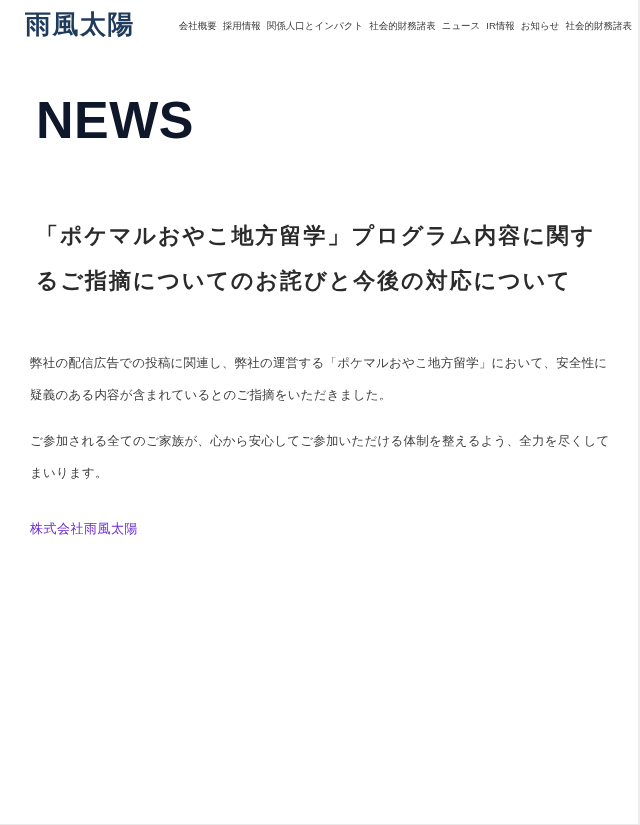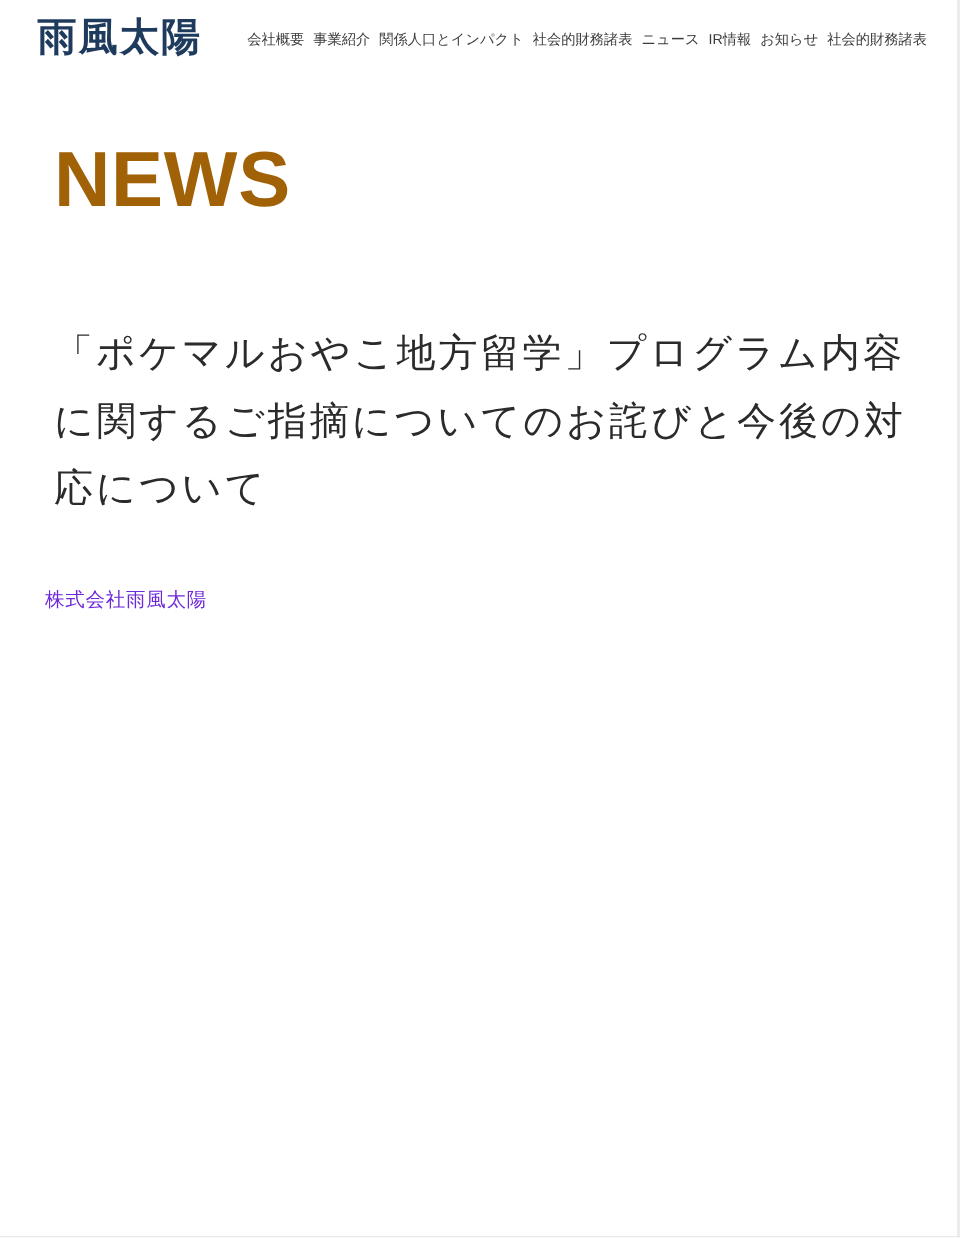--- a/index.html
+++ b/index.html
@@ -11,21 +11,21 @@
     font-family: "Liberation Sans", "DejaVu Sans", sans-serif;
     overflow: hidden;
     position: relative;
   }
 
   
   .header {
     display: flex;
     justify-content: space-between;
     align-items: flex-start;
-    padding: 8px 22px 0 25px;
+    padding: 8px 8px 0 25px;
     height: 44px;
   }
   .logo {
     font-family: "Liberation Serif", "DejaVu Serif", serif;
     font-weight: bold;
     font-size: 26px;
     letter-spacing: 1.5px;
     color: #1e3a5c;
     line-height: 34px;
     cursor: pointer;
@@ -46,30 +46,30 @@
   }
 
   
   .main { padding: 0 28px 0 30px; }
 
   .news-heading {
     margin: 50px 0 0 6px;
     font-size: 52px;
     line-height: 52px;
     font-weight: bold;
-    color: #a16207;
+    color: #0f172a;
     letter-spacing: 0.5px;
   }
 
   .article-title {
     margin: 67px 0 0 6px;
     width: 570px;
-    font-size: 26px;
+    font-size: 22px;
     line-height: 45px;
-    font-weight: normal;
+    font-weight: bold;
     letter-spacing: 2px;
     color: #2b2b2b;
     word-break: break-all;
   }
 
   .meta {
     margin: 32px 0 0 6px;
     display: flex;
     gap: 16px;
     font-size: 15px;
@@ -111,36 +111,38 @@
     background: #e9e9e9;
   }
 </style>
 </head>
 <body>
 
 <header class="header">
   <div class="logo">雨風太陽</div>
   <nav class="nav">
     <a>会社概要</a>
-    <a>事業紹介</a>
+    <a>採用情報</a>
     <a>関係人口とインパクト</a>
     <a>社会的財務諸表</a>
     <a>ニュース</a>
     <a>IR情報</a>
     <a>お知らせ</a>
     <a>社会的財務諸表</a>
   </nav>
 </header>
 
 <main class="main">
   <h1 class="news-heading">NEWS</h1>
 
   <h2 class="article-title">「ポケマルおやこ地方留学」プログラム内容に関するご指摘についてのお詫びと今後の対応について</h2>
 
 
   <div class="body-text">
+    <p>弊社の配信広告での投稿に関連し、弊社の運営する「ポケマルおやこ地方留学」において、安全性に疑義のある内容が含まれているとのご指摘をいただきました。</p>
+    <p>ご参加される全てのご家族が、心から安心してご参加いただける体制を整えるよう、全力を尽くしてまいります。</p>
   </div>
 
   <div class="signature">株式会社雨風太陽</div>
 </main>
 
 <div class="right-edge"></div>
 <div class="bottom-edge"></div>
 
 </body></html>

